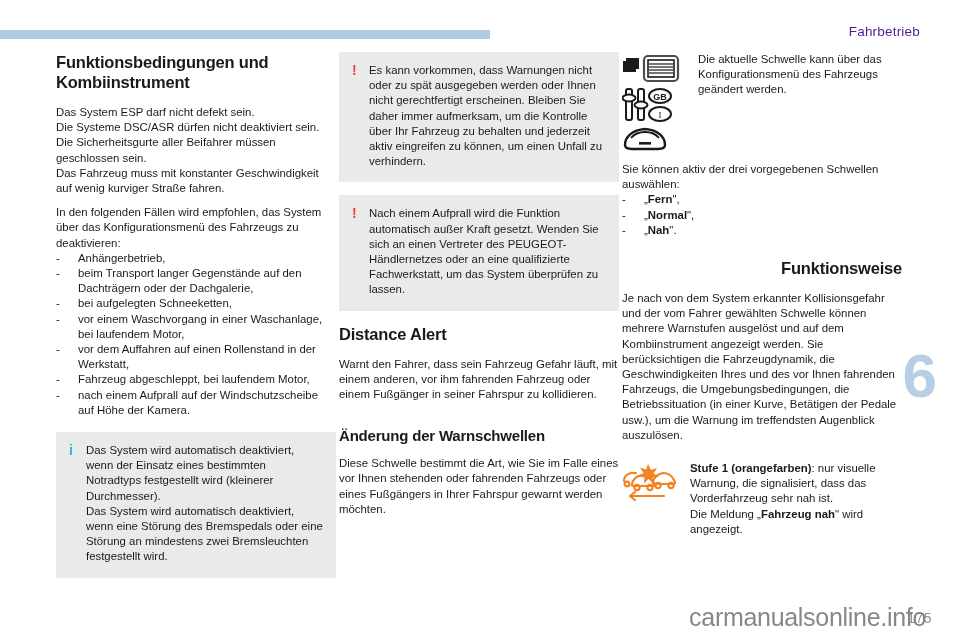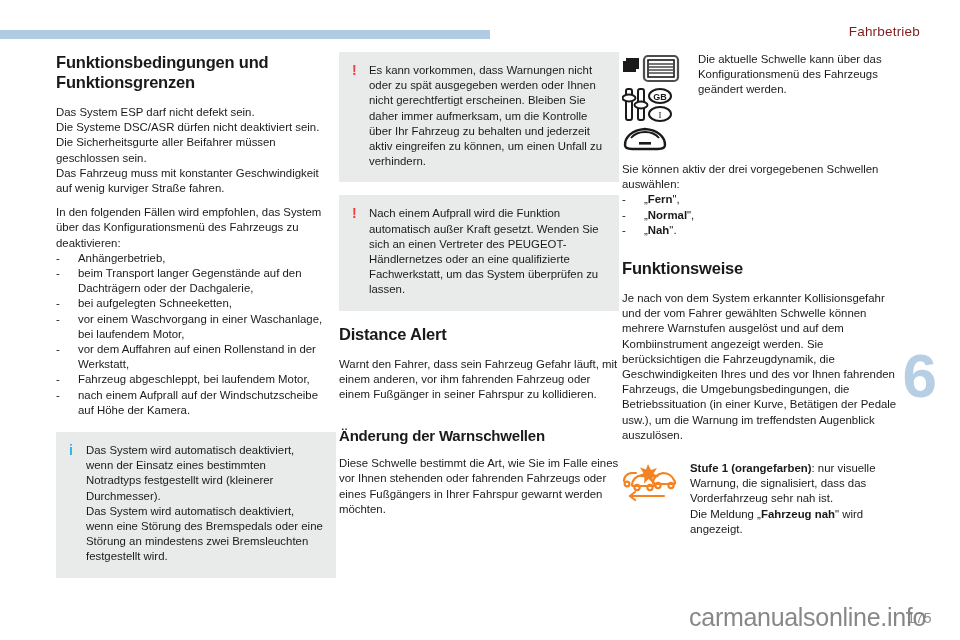--- a/index.html
+++ b/index.html
@@ -23,21 +23,21 @@
     top: 30px;
     width: 490px;
     height: 9px;
     background: #b1cbe2;
   }
   .header-title {
     position: absolute;
     right: 40px;
     top: 24px;
     font-size: 13.5px;
-    color: #7f1d1d;
+    color: #4c1d95;
     letter-spacing: .2px;
   }
 
   
   .chapter-number {
     position: absolute;
     right: 24px;
     top: 345px;
     font-size: 62px;
     font-weight: bold;
@@ -155,21 +155,21 @@
 </head>
 <body>
 
 <div class="header-bar"></div>
 <div class="header-title">Fahrbetrieb</div>
 
 <div class="chapter-number">6</div>
 
 <div class="col col-1">
 
-  <h1 class="section-title">Funktionsbedingungen und Funktionsgrenzen</h1>
+  <h1 class="section-title">Funktionsbedingungen und Kombiinstrument</h1>
 
   <p class="body nogap">Das System ESP darf nicht defekt sein.</p>
   <p class="body nogap">Die Systeme DSC/ASR dürfen nicht deaktiviert sein.</p>
   <p class="body nogap">Die Sicherheitsgurte aller Beifahrer müssen geschlossen sein.</p>
   <p class="body">Das Fahrzeug muss mit konstanter Geschwindigkeit auf wenig kurviger Straße fahren.</p>
 
   <p class="body nogap">In den folgenden Fällen wird empfohlen, das System über das Konfigurationsmenü des Fahrzeugs zu deaktivieren:</p>
 
   <ul class="dashlist">
     <li><span class="dash">-</span><span>Anhängerbetrieb,</span></li>
@@ -263,21 +263,21 @@
       <span class="dash">-</span>
       <span>„</span><b>Normal</b><span>"</span><span>,</span>
     </li>
     <li>
       <span class="dash">-</span>
       <span>„</span><b>Nah</b><span>"</span><span>.</span>
     </li>
   </ul>
 
 
-  <h1 class="section-title" style="margin-top:20px;">Funktionsweise</h1>
+  <h1 class="section-title" style="margin-top:20px;text-align:right;">Funktionsweise</h1>
   <p class="body">Je nach von dem System erkannter Kollisionsgefahr und der vom Fahrer gewählten Schwelle können mehrere Warnstufen ausgelöst und auf dem Kombiinstrument angezeigt werden. Sie berücksichtigen die Fahrzeugdynamik, die Geschwindigkeiten Ihres und des vor Ihnen fahrenden Fahrzeugs, die Umgebungsbedingungen, die Betriebssituation (in einer Kurve, Betätigen der Pedale usw.), um die Warnung im treffendsten Augenblick auszulösen.</p>
 
   <div class="figrow warnfig">
     <div class="pictos">
       
       <svg width="54" height="42" viewBox="0 0 54 42">
         <g fill="none" stroke="#f58220" stroke-width="2.2" stroke-linecap="round" stroke-linejoin="round">
 
           <path d="M2 18 C2 14, 5 11, 9 10 L14 10"></path>
           <circle cx="5" cy="21" r="2.4"></circle>

